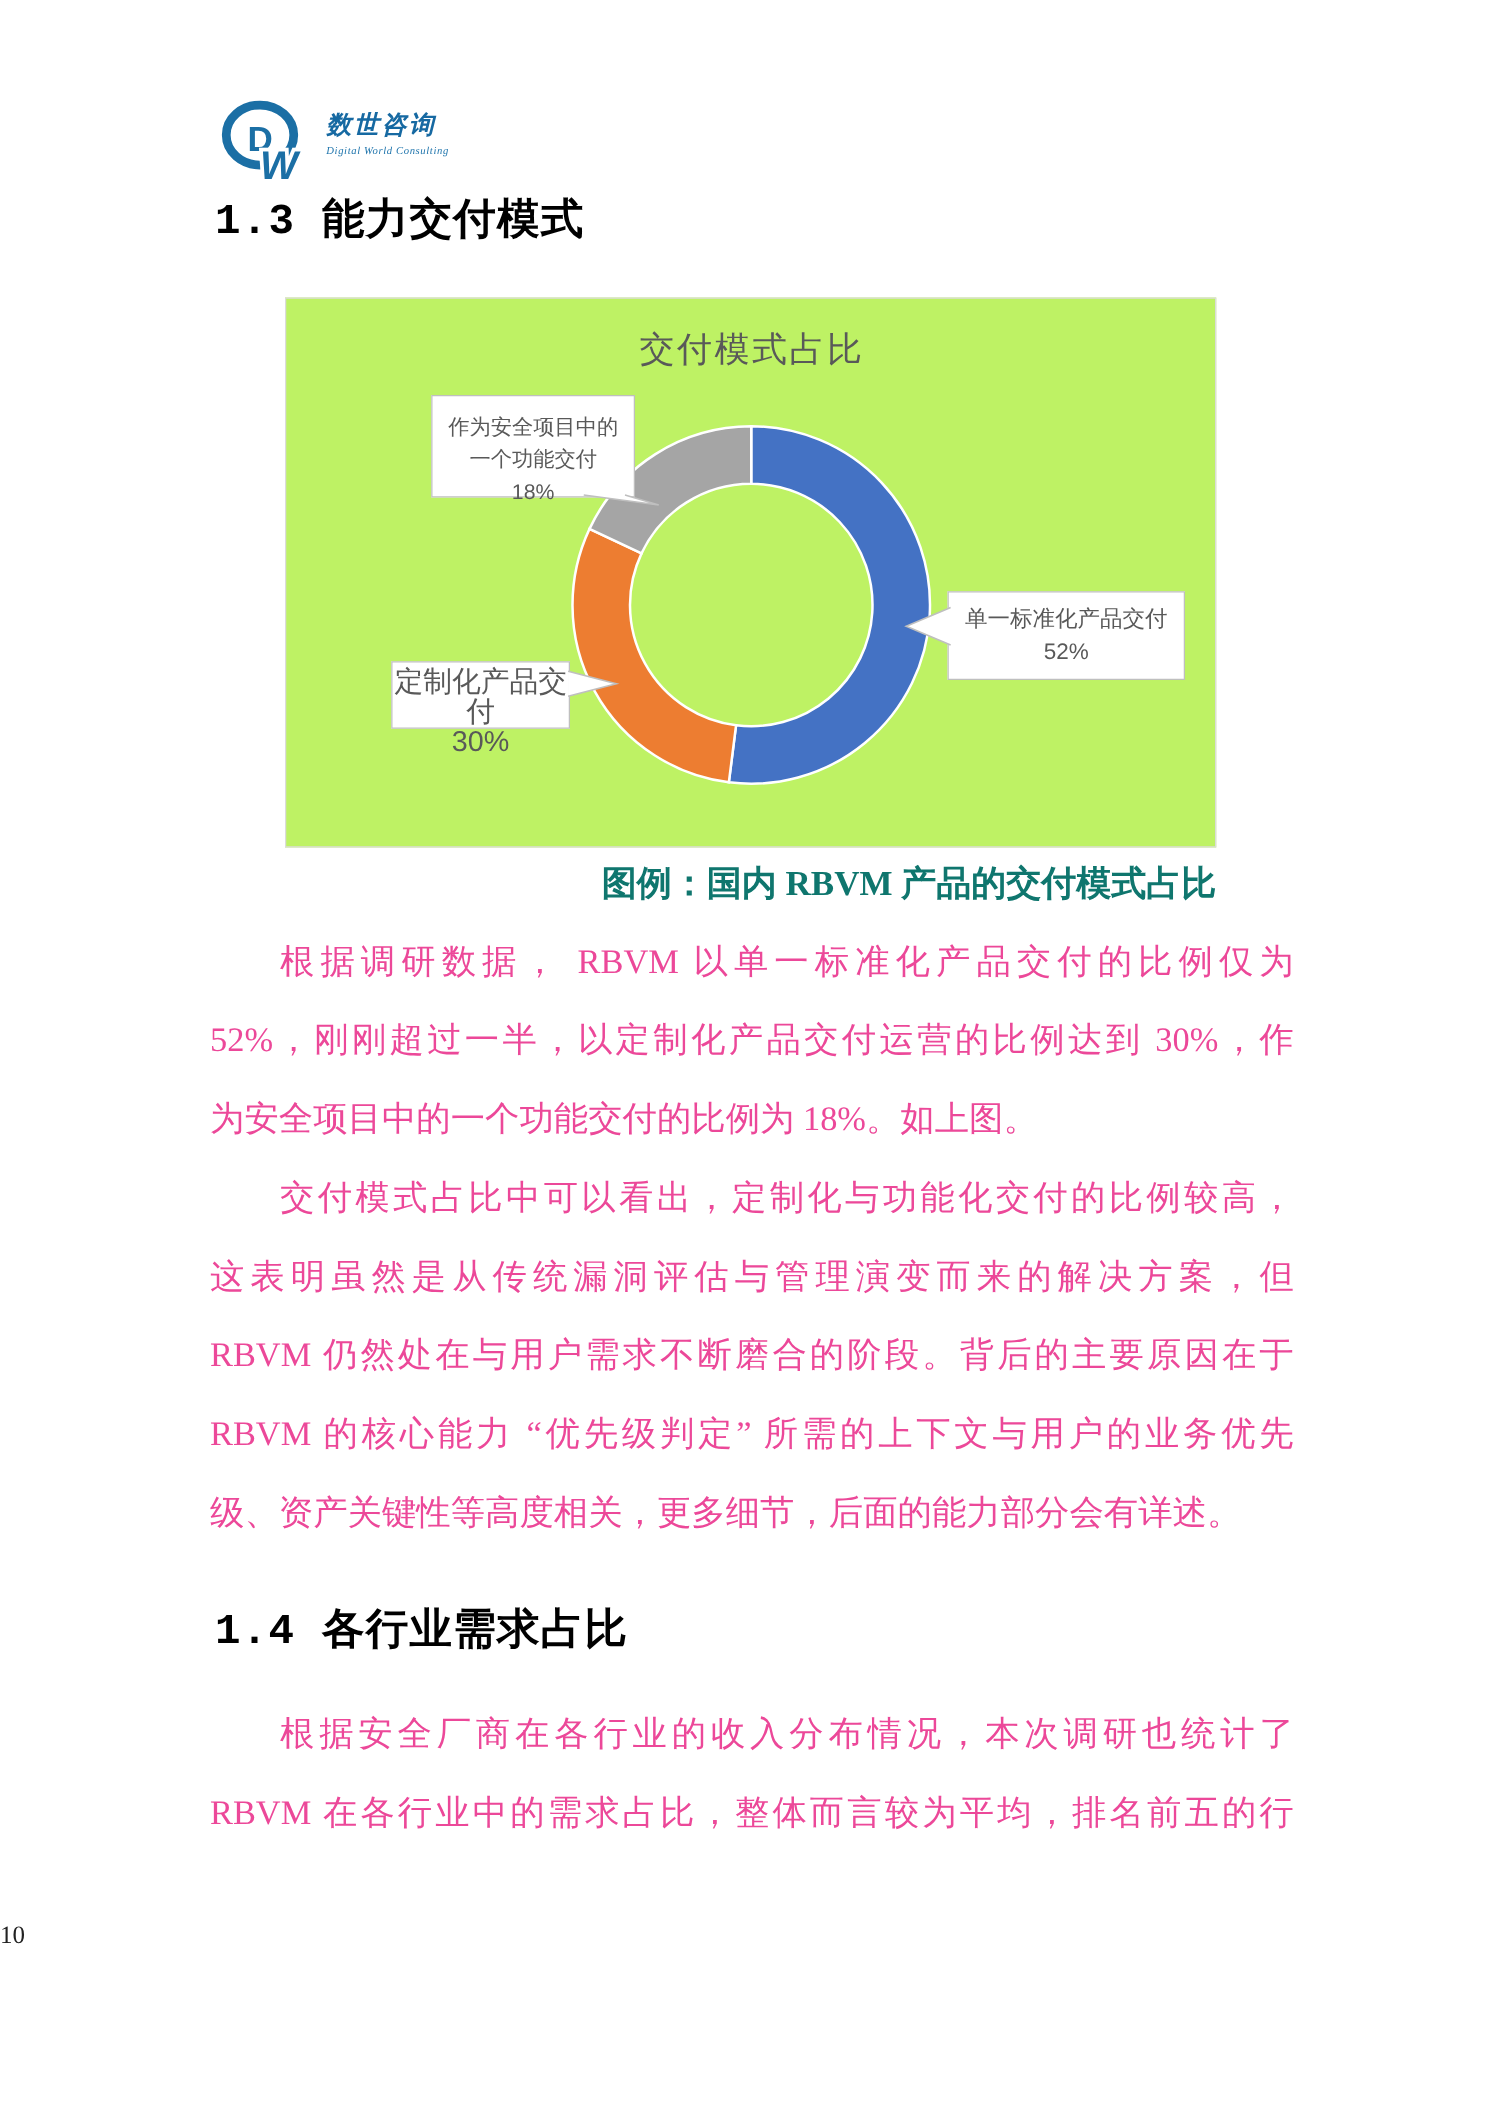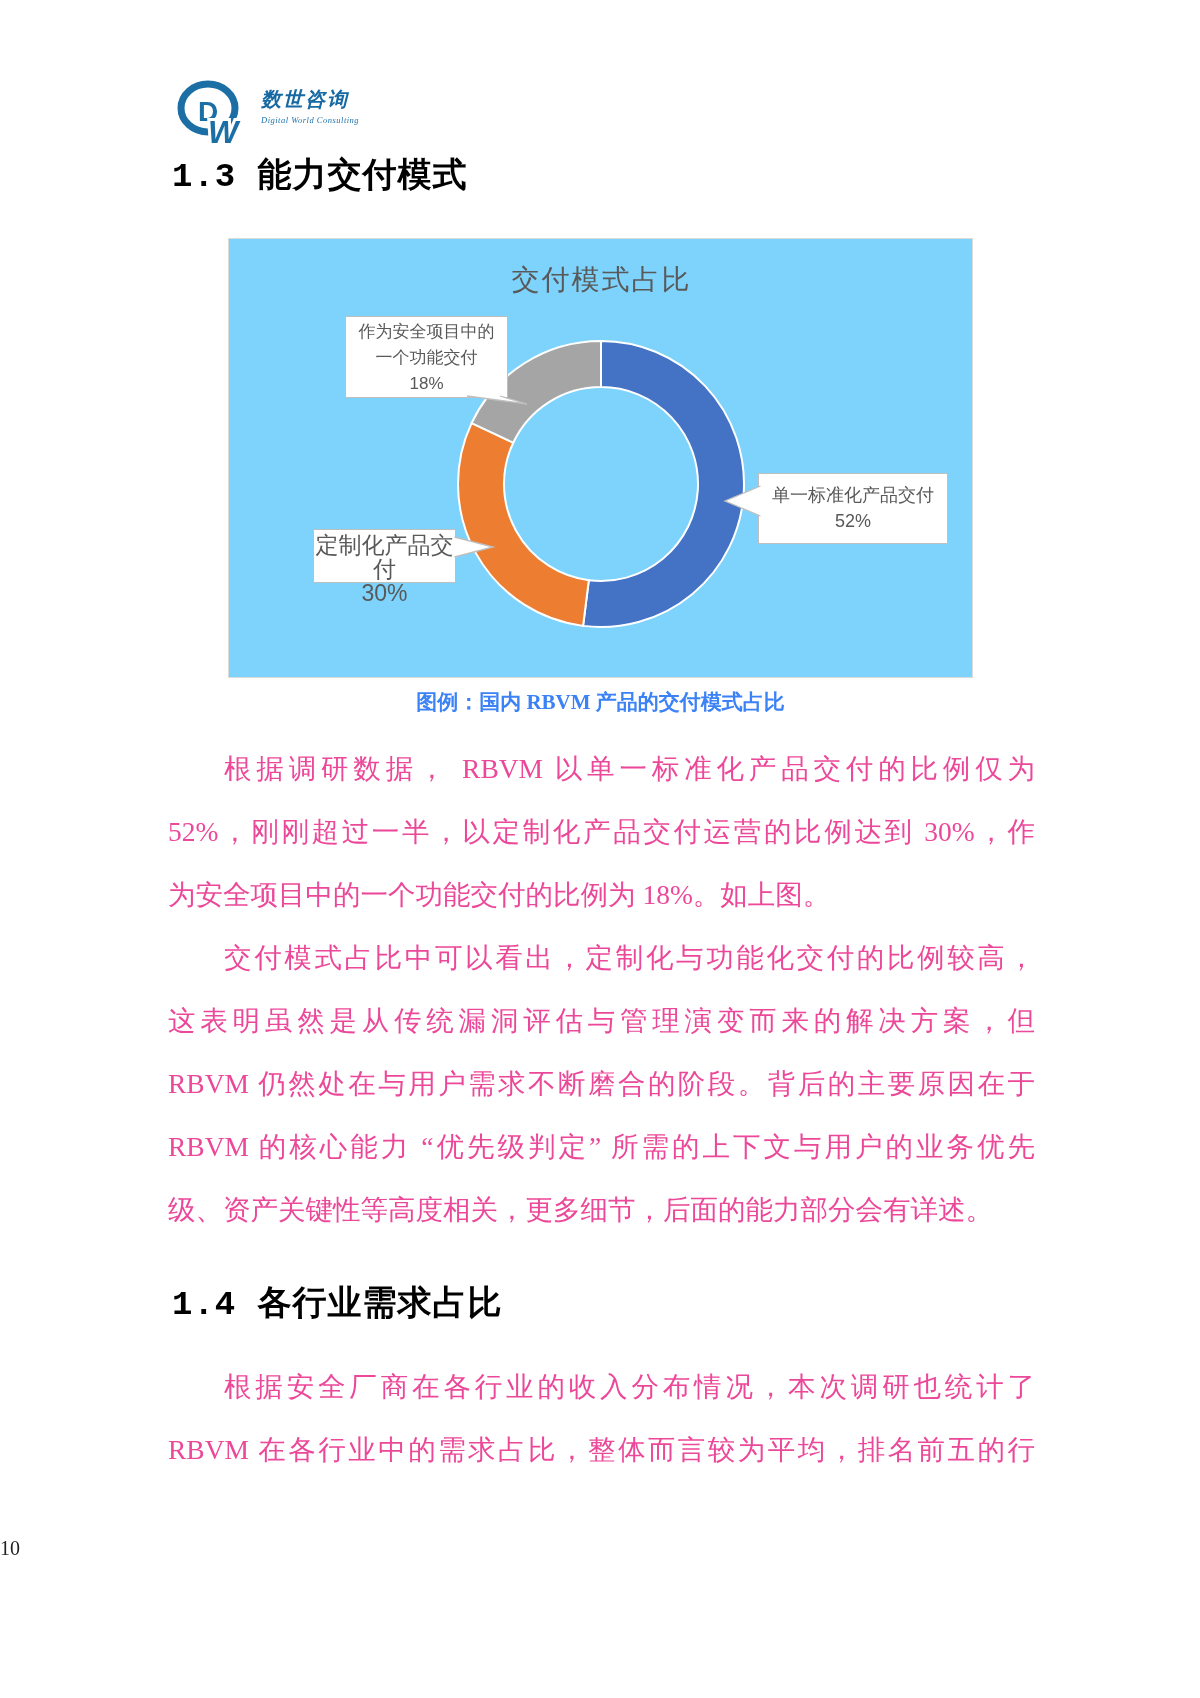--- a/index.html
+++ b/index.html
@@ -15,37 +15,37 @@
   .logo-en{font-size:8.5px;font-style:italic;color:#1E74AC;margin-top:2px;letter-spacing:.5px}
 
   
   .h{position:absolute;left:168px;margin:4px;font-family:Liberation Mono, monospace;
      font-size:34px;font-weight:bold;color:#000;letter-spacing:1px}
   .sec13{top:148px}
   .sec14{top:1276px}
 
   
   .chart-frame{position:absolute;left:228px;top:238px;width:745px;height:440px;
-               border:1px solid #DBDBDB;background:#7dd3fc}
+               border:1px solid #DBDBDB;background:#bef264}
   .chart-title{position:absolute;left:0;top:22px;width:745px;text-align:center;
                font-family:"Liberation Sans","DejaVu Sans",sans-serif;
                font-size:28px;color:#595959;letter-spacing:2px;z-index:1}
   .donut{position:absolute;left:0;top:0;width:745px;height:440px;z-index:1}
   .pointers{position:absolute;left:0;top:0;width:745px;height:440px;z-index:3;pointer-events:none}
   .ptr{fill:#ffffff;stroke:#BFBFBF;stroke-width:1.3}
 
   .callout{position:absolute;background:#fff;border:1px solid #BFBFBF;z-index:2;
            font-family:"Liberation Sans","DejaVu Sans",sans-serif;
            color:#595959;text-align:center}
-  .c18{left:116px;top:77px;width:163px;height:82px;font-size:17px;line-height:26px;padding-top:2px}
+  .c18{left:116px;top:77px;width:163px;height:82px;font-size:17px;line-height:26px;padding-top:12px}
   .c30{left:84px;top:290px;width:143px;height:54px;font-size:23px;line-height:24px;padding-top:3px}
   .c52{left:529px;top:234px;width:190px;height:71px;font-size:18px;line-height:26px;padding-top:8px}
 
-  .chart-caption{position:absolute;left:228px;top:688px;width:745px;text-align:center;
-                 font-size:21px;font-weight:bold;color:#3b82f6}
+  .chart-caption{position:absolute;left:228px;top:688px;width:745px;text-align:right;
+                 font-size:28px;font-weight:bold;color:#0f766e}
 
   
   .body-block{position:absolute;left:168px;width:867px}
   .b13{top:737px}
   .b14{top:1355px}
   .line{height:63px;line-height:63px;font-size:27.5px;white-space:nowrap;
         text-align:justify;text-align-last:justify;overflow:hidden;color:#ec4899}
   .line.first{text-indent:56px}
   .line.last{text-align-last:left}
 

